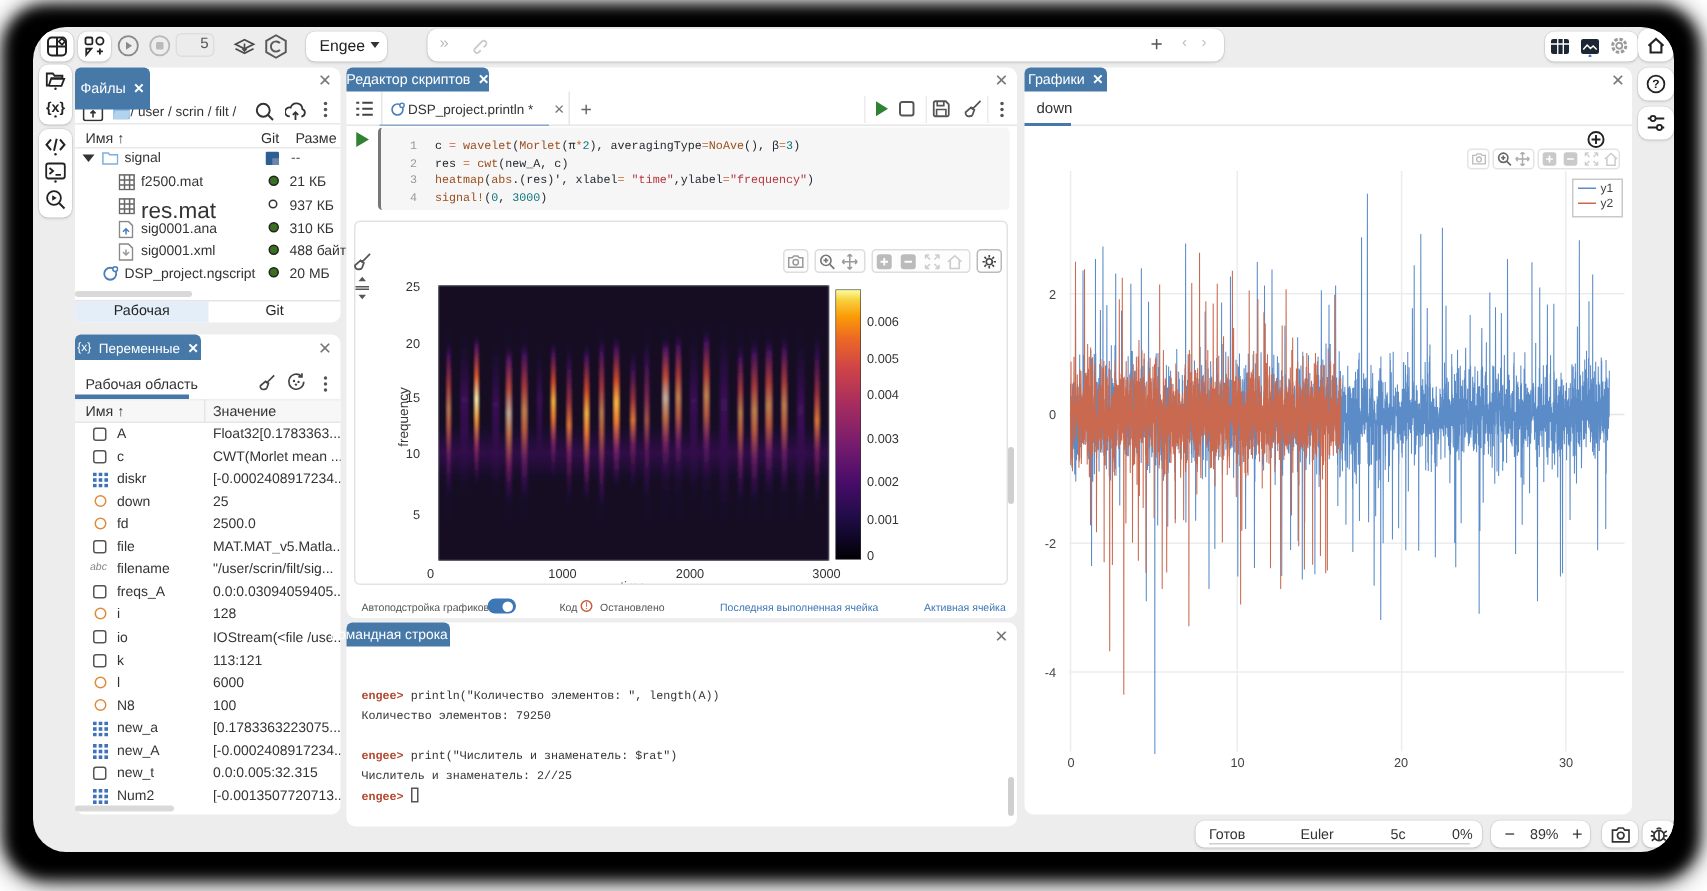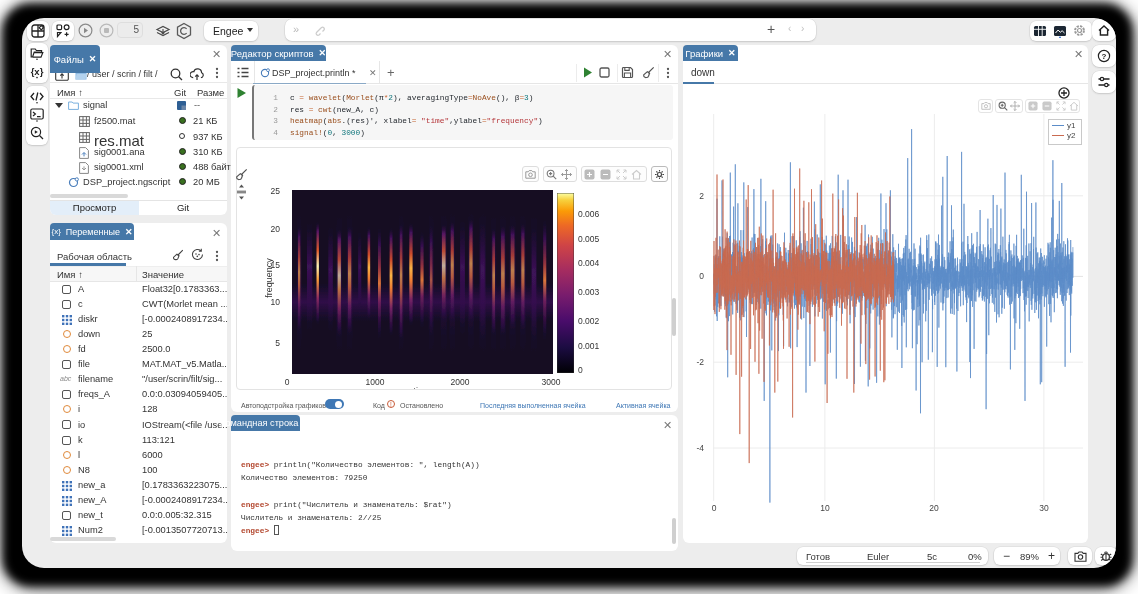--- a/index.html
+++ b/index.html
@@ -211,21 +211,21 @@
  <circle cx="8.8" cy="2.4" r="1.6" fill="#fff" stroke="#4a7ebb" stroke-width="1"></circle>
 </svg>
 <div class="abs" style="left:61px;top:159px;font-size:9.3px;color:#333">DSP_project.ngscript</div>
 <div class="abs" style="left:157px;top:160px;width:7px;height:7px;border-radius:50%;background:#39701f;border:1.5px solid #222"></div>
 <div class="abs" style="left:171px;top:159px;font-size:9.3px;color:#333">20 МБ</div>
 
 <div class="abs" style="left:28px;top:176px;width:78px;height:4px;background:#d9d9d9;border-radius:2px"></div>
 
 <div class="abs" style="left:28px;top:182px;width:177px;height:15px;border-top:1px solid #e4e4e4"></div>
 <div class="abs" style="left:28px;top:183px;width:89px;height:14px;background:#e3eef9;border-radius:0 0 0 6px"></div>
-<div class="abs" style="left:28px;top:184px;width:89px;text-align:center;font-size:9.5px;font-weight:400;color:#222">Просмотр</div>
+<div class="abs" style="left:28px;top:184px;width:89px;text-align:center;font-size:9.5px;font-weight:400;color:#222">Рабочая</div>
 <div class="abs" style="left:117px;top:184px;width:88px;text-align:center;font-size:9.5px;font-weight:400;color:#222">Git</div>
 
 <div class="panel" style="left:28px;top:205px;width:177px;height:320px"></div>
 <div class="ptab" style="left:28px;top:205px;width:84px;height:17px;font-size:9px"><span style="font-size:8px">{x}</span> Переменные <span class="x">✕</span></div>
 <div class="px" style="left:190px;top:210px">✕</div>
 <div class="abs" style="left:35px;top:233px;font-size:9.5px;color:#333">Рабочая область</div>
 <div class="abs" style="left:28px;top:245px;width:76px;height:2.5px;background:#4678a8"></div>
 <svg class="ic" style="left:150px;top:231px" width="12" height="12" viewBox="0 0 12 12">
  <path d="M10.8 1.2L5.5 6.5M5 5.2l-3.4 3a2 2 0 0 0 2.4 2.4 2 2 0 0 0 2-1.2l1-2.8z" fill="none" stroke="#444" stroke-width="1.1"></path>
 </svg>

